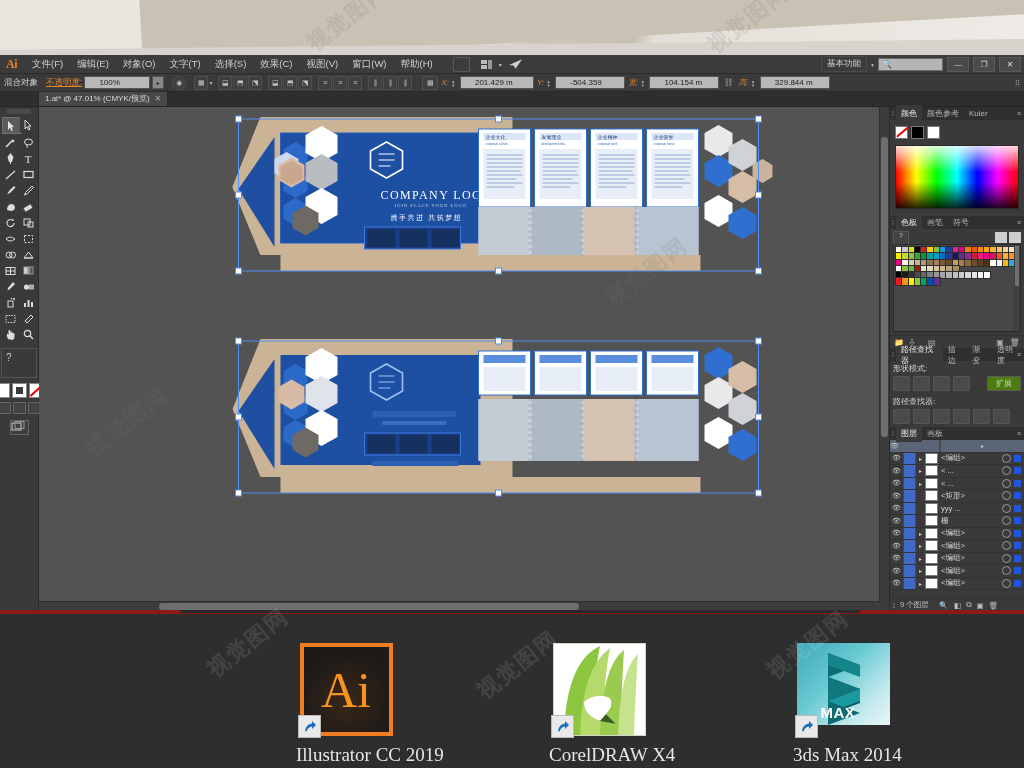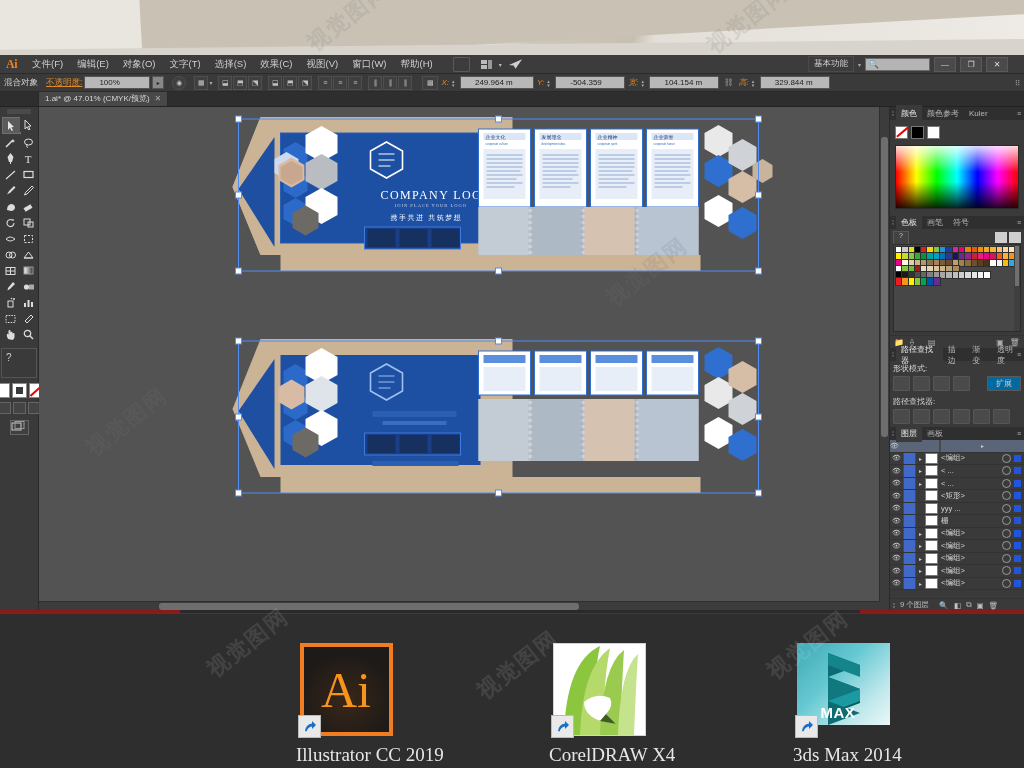--- a/index.html
+++ b/index.html
@@ -37,21 +37,21 @@
     color:#f08020;font-weight:bold;font-size:12px;padding:0 8px 0 6px;
     font-family:"Liberation Serif",serif;letter-spacing:-.5px;
   }
   .menu-item{padding:2px 7px;font-size:9.5px;color:#cfcfcf;cursor:default;white-space:nowrap;}
   .menubar .sep{width:10px;}
   .mb-icon{
     width:15px;height:13px;border:1px solid #5a5a5a;margin:0 3px;
     display:inline-block;position:relative;background:#3c3c3c;border-radius:1px;
   }
   .mb-icon.arrange{border:none;display:flex;align-items:center;}
-  .mb-right{margin-left:auto;display:flex;align-items:center;gap:4px;padding-right:16px;}
+  .mb-right{margin-left:auto;display:flex;align-items:center;gap:4px;padding-right:3px;}
   .ws-switch{
     font-size:8.5px;color:#cfcfcf;background:#3c3c3c;padding:1px 5px;border:1px solid #4a4a4a;
   }
   .search-box{
     width:60px;height:11px;background:#b4b4b4;border:1px solid #6a6a6a;
     display:flex;align-items:center;padding-left:3px;
   }
   .search-box .mag{font-size:8px;color:#3a3a3a;}
   .wbtn{
     width:20px;height:13px;background:#4a4a4a;border:1px solid #5a5a5a;
@@ -148,21 +148,21 @@
   .swatch-grid{display:grid;grid-template-columns:repeat(19,6.3px);grid-auto-rows:6.3px;gap:0;margin:2px;}
   .swatch-grid div{width:6.3px;height:6.3px;outline:.4px solid #2e2e2e;}
   .panel-toolrow{
     display:flex;align-items:center;gap:6px;height:12px;background:#3a3a3a;
     padding:0 4px;color:#b0b0b0;font-size:8px;border-top:1px solid #333;
   }
   .pf-section{color:#d2d2d2;font-size:8px;padding:2px 3px 1px;}
   .pf-row{display:flex;gap:3px;padding:1px 3px 3px;align-items:center;}
   .pf-btn{width:15px;height:13px;background:#4a4a4a;border:1px solid #565656;border-radius:1px;}
   .pf-expand{
-    margin-left:auto;background:#0369a1;border:1px solid #5a5a5a;color:#cfcfcf;
+    margin-left:auto;background:#4d7c0f;border:1px solid #5a5a5a;color:#cfcfcf;
     font-size:8px;padding:1px 8px;border-radius:1px;
   }
   .layers-list{flex:1;overflow:hidden;background:#3a3a3a;}
   .lrow{
     display:flex;align-items:center;height:11.5px;font-size:7.5px;color:#d6d6d6;
     border-bottom:1px solid #333;
   }
   .lrow.sel{background:#5a6577;gap:40px;}
   .lrow .eye{width:13px;text-align:center;color:#cfcfcf;font-size:7px;}
   .lrow .lock{width:11px;border-left:1px solid #4a4a4a;border-right:1px solid #4a4a4a;height:100%;background:#4169c8;}
@@ -297,21 +297,21 @@
       <span class="cb-btn">≡</span>
     </span>
     <span class="cb-group">
       <span class="cb-btn">∥</span>
       <span class="cb-btn">∥</span>
       <span class="cb-btn">∥</span>
     </span>
     <span class="cb-btn" style="width:14px;margin-left:6px;">▩</span>
     <span class="xy-lab">X:</span>
     <span class="spin">▴<br>▾</span>
-    <span class="cb-field" style="width:44px">249.964 m</span>
+    <span class="cb-field" style="width:44px">201.429 m</span>
     <span class="xy-lab">Y:</span>
     <span class="spin">▴<br>▾</span>
     <span class="cb-field" style="width:40px">-504.359</span>
     <span class="xy-lab">宽:</span>
     <span class="spin">▴<br>▾</span>
     <span class="cb-field" style="width:40px">104.154 m</span>
     <span style="color:#aaa;font-size:8px;padding:0 2px;">⛓</span>
     <span class="xy-lab">高:</span>
     <span class="spin">▴<br>▾</span>
     <span class="cb-field" style="width:40px">329.844 m</span>

